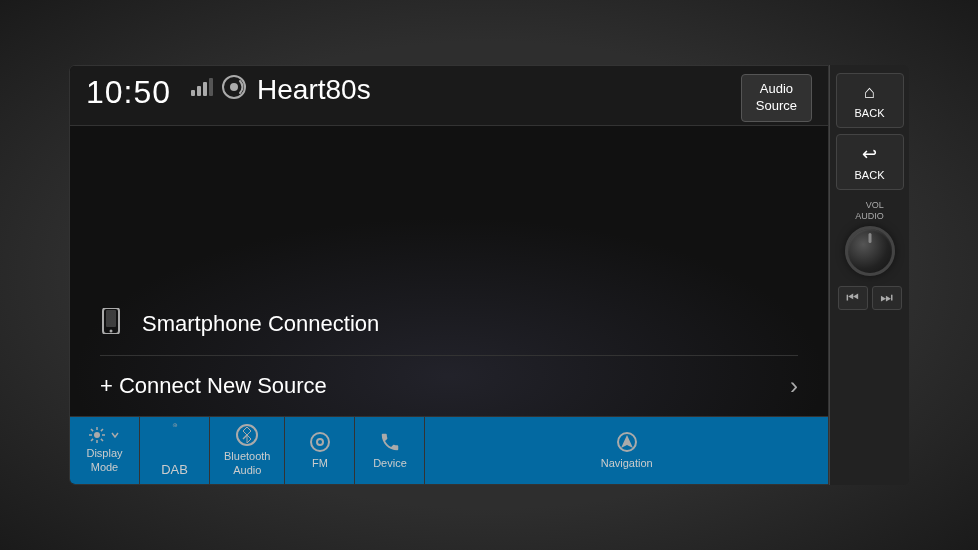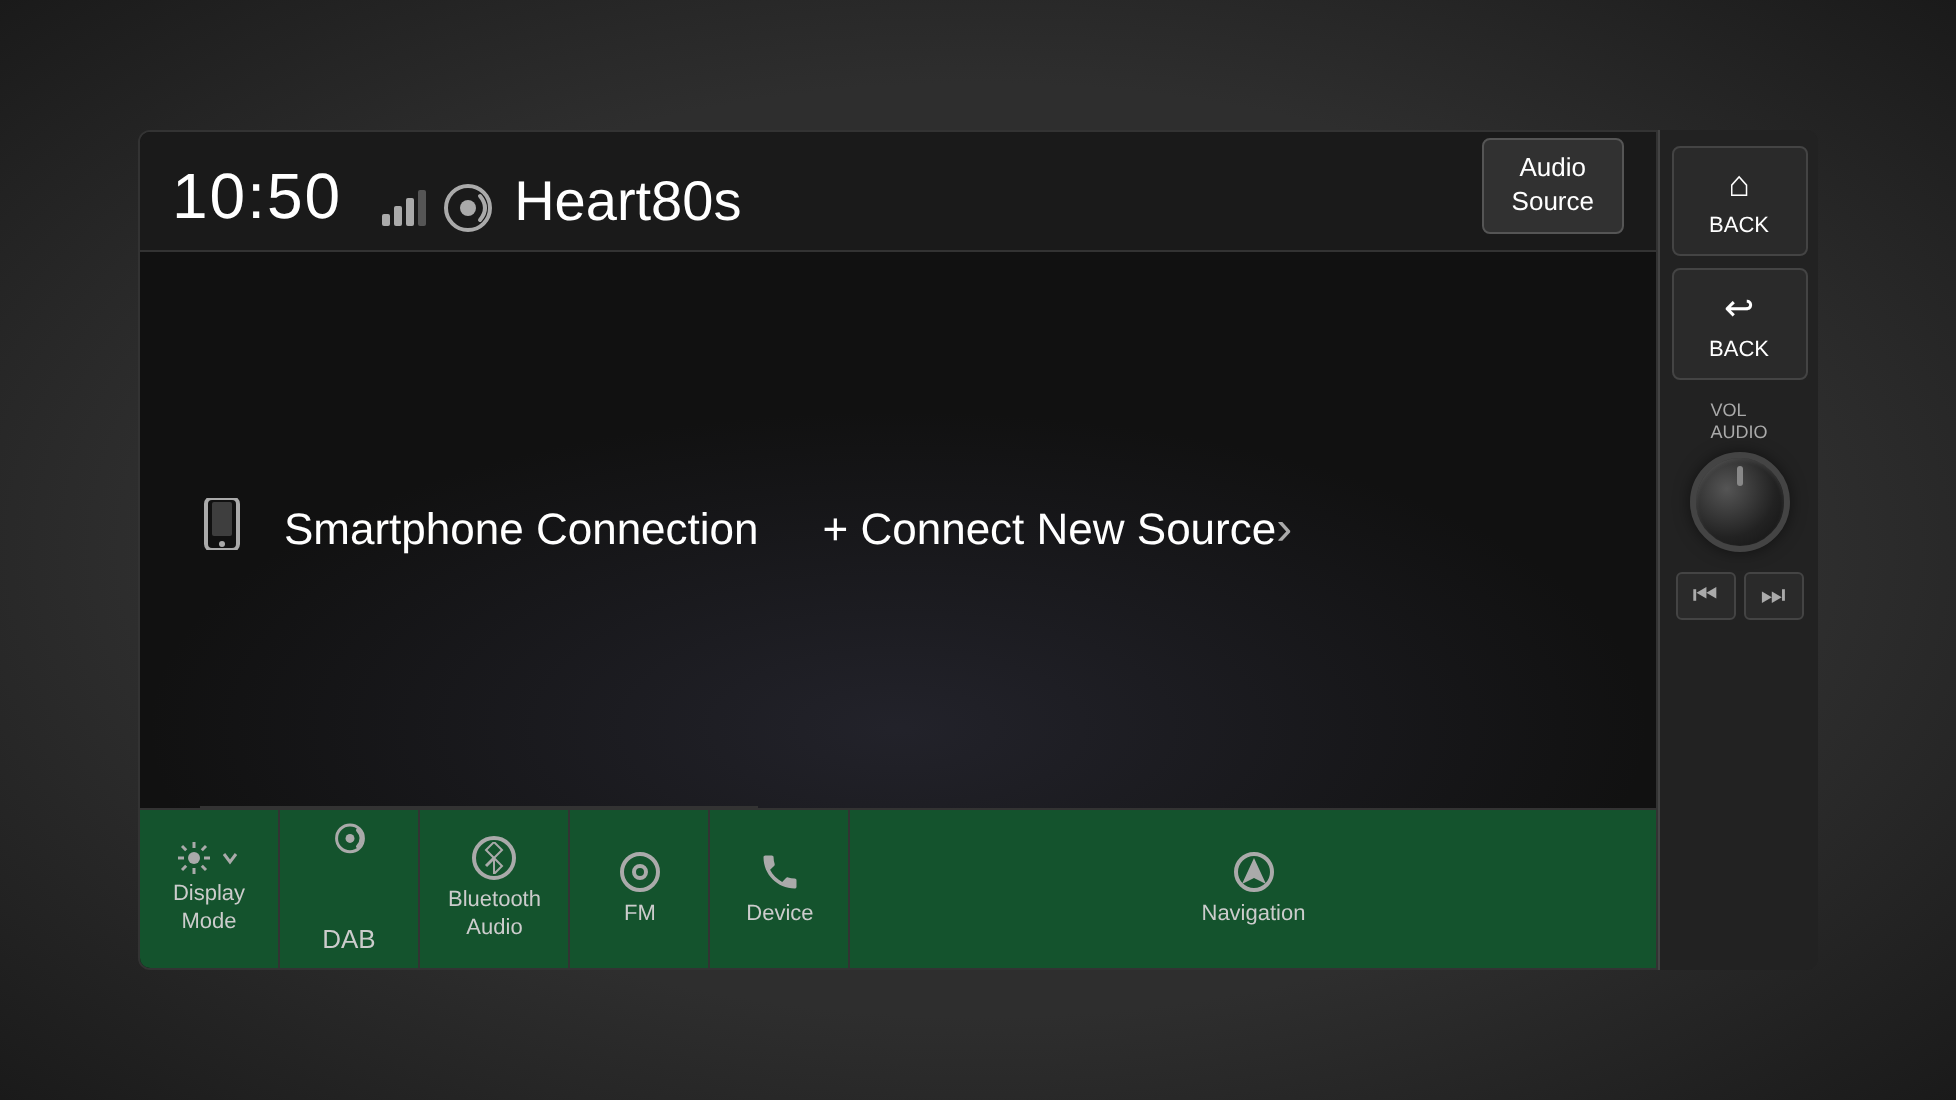--- a/index.html
+++ b/index.html
@@ -50,21 +50,21 @@
       display: flex;
       flex-direction: column;
       overflow: hidden;
       border: 1px solid #333;
       position: relative;
     }
 
     
     .top-bar {
       display: flex;
-      align-items: flex-end;
+      align-items: flex-start;
       padding: 8px 16px;
       background: #1a1a1a;
       border-bottom: 1px solid #333;
       height: 60px;
       flex-shrink: 0;
     }
 
     .time {
       font-size: 32px;
       color: #fff;
@@ -96,26 +96,25 @@
       text-align: center;
       line-height: 1.3;
       cursor: pointer;
     }
 
     
     .content-area {
       flex: 1;
       background: #111;
       display: flex;
-      flex-direction: row;
-      justify-content: flex-start;
+      flex-direction: column;
+      justify-content: flex-end;
       padding: 0 30px;
       position: relative;
       overflow: hidden;
-      gap: 32px;
     }
 
     
     .blur-overlay {
       position: absolute;
       bottom: 0;
       left: 0;
       right: 0;
       height: 200px;
       background: radial-gradient(ellipse at 50% 80%, rgba(60,60,80,0.4) 0%, transparent 70%);
@@ -150,23 +149,23 @@
     .chevron {
       margin-left: auto;
       color: #aaa;
       font-size: 24px;
     }
 
     
     .bottom-bar {
       display: flex;
       align-items: stretch;
-      background: #14532d;
+      background: #0369a1;
       border-top: 1px solid #333;
-      height: 80px;
+      height: 68px;
       flex-shrink: 0;
     }
 
     .bottom-btn {
       display: flex;
       flex-direction: column;
       align-items: center;
       justify-content: center;
       padding: 6px 14px;
       border-right: 1px solid #333;
@@ -242,21 +241,21 @@
     .vol-control {
       display: flex;
       flex-direction: column;
       align-items: center;
       margin-top: 4px;
     }
 
     .vol-label {
       font-size: 9px;
       color: #aaa;
-      text-align: left;
+      text-align: right;
       line-height: 1.2;
       margin-bottom: 4px;
     }
 
     .vol-knob {
       width: 50px;
       height: 50px;
       border-radius: 50%;
       background: radial-gradient(circle at 35% 35%, #555 0%, #222 60%, #111 100%);
       border: 3px solid #444;

